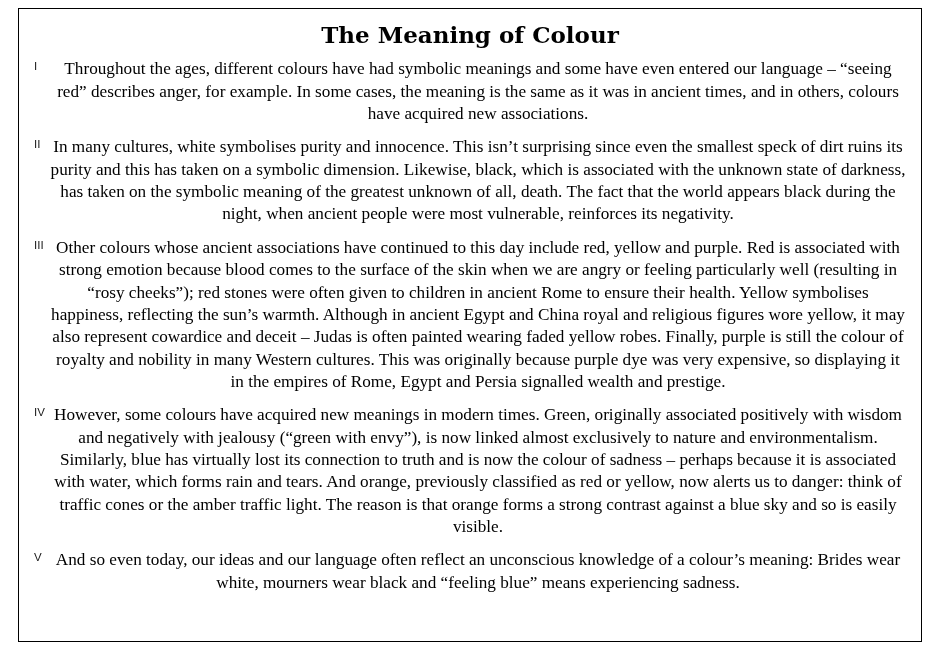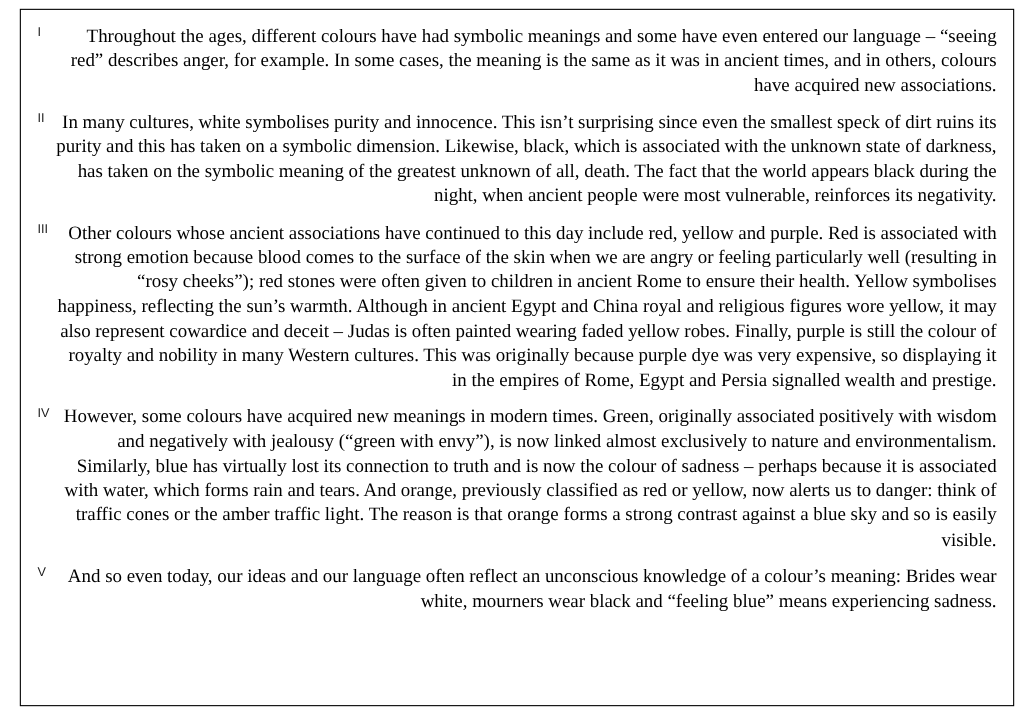--- a/index.html
+++ b/index.html
@@ -63,35 +63,36 @@
     text-align: left;
     font-family: "Liberation Sans", sans-serif;
     font-size: 11.5px;
     color: #1a1a1a;
     line-height: 1.35;
   }
   .para-text {
     font-family: "Liberation Serif", serif;
     font-size: 17.2px;
     line-height: 1.30;
-    text-align: right;
+    text-align: center;
     margin: 0;
     padding-left: 0;
     hyphens: none;
   }
   .body-block {
     margin-left: 16px;
   }
 </style>
 </head>
 <body>
 
 <div class="page">
   <div class="frame"></div>
   <div class="content">
+    <h1 class="doc-title">The Meaning of Colour</h1>
 
     <div class="body-block">
 
       <div class="para-row">
         <span class="para-num">I</span>
         <p class="para-text">Throughout the ages, different colours have had symbolic meanings and some have even entered our language – “seeing red” describes anger, for example. In some cases, the meaning is the same as it was in ancient times, and in others, colours have acquired new associations.</p>
       </div>
 
       <div class="para-row">
         <span class="para-num">II</span>

